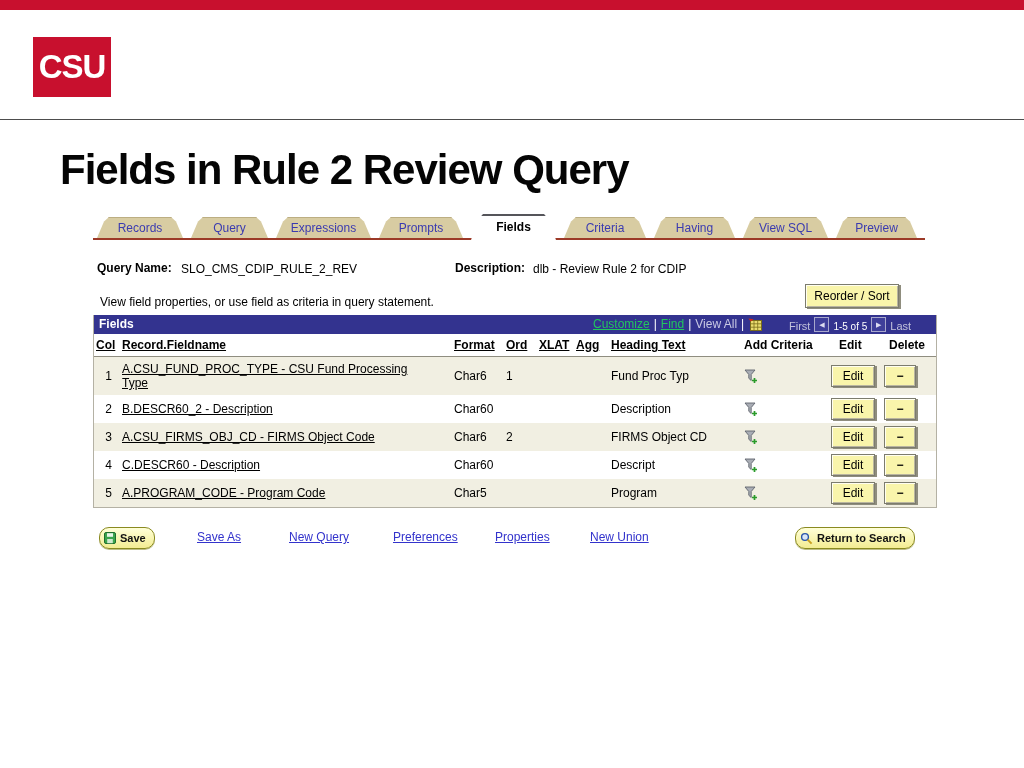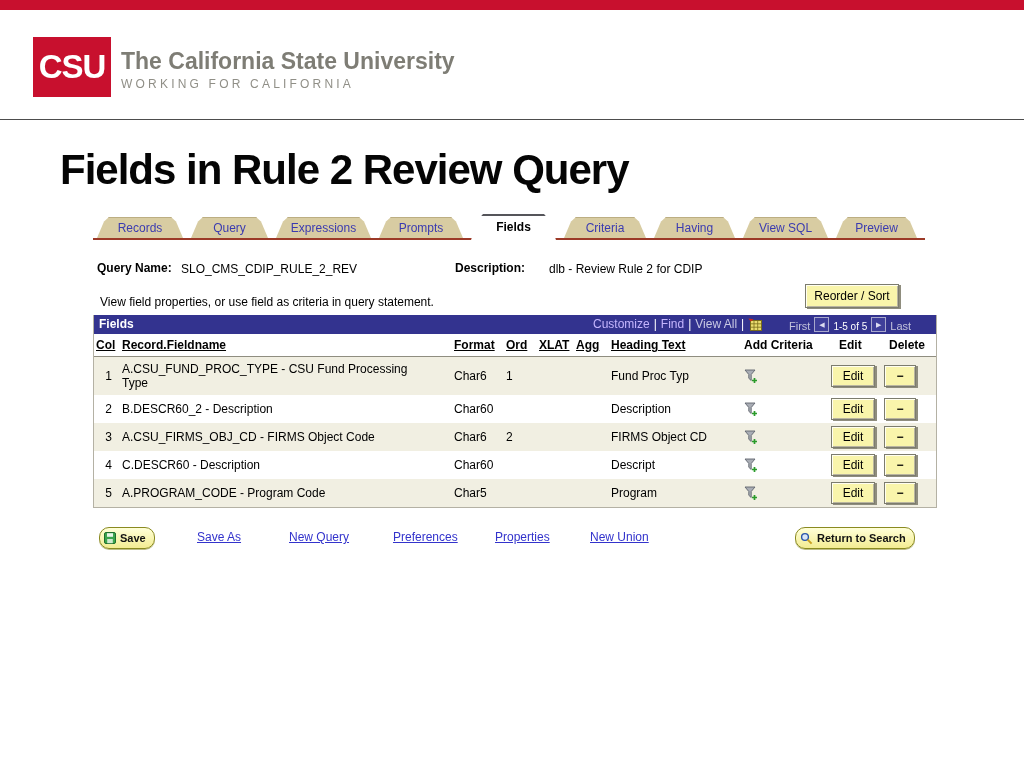--- a/index.html
+++ b/index.html
@@ -31,37 +31,37 @@
   .tab:nth-child(1){width:86px} .tab:nth-child(2){width:77px} .tab:nth-child(3){width:95px}
   .tab:nth-child(4){width:84px} .tab:nth-child(5){width:85px} .tab:nth-child(6){width:82px}
   .tab:nth-child(7){width:81px} .tab:nth-child(8){width:85px} .tab:nth-child(9){width:81px}
   .tab.active { z-index:2; height:26px; margin-bottom:0; background:#fff; color:#000; font-weight:bold;
                 box-shadow: inset 0 2px 0 #55555a; }
 
   
   .q-label  { position:absolute; top:47px; left:4px;  font-weight:bold; }
   .q-value  { position:absolute; top:48px; left:88px; }
   .d-label  { position:absolute; top:47px; left:362px; font-weight:bold; }
-  .d-value  { position:absolute; top:48px; left:456px;text-align:center; }
+  .d-value  { position:absolute; top:48px; left:440px;text-align:center; }
 
   .instruction { position:absolute; top:81px; left:7px; }
 
   .btn3d { background:#f9f5ab; border:1px solid #7c7c6e; color:#000; font-size:12px;
            display:flex; align-items:center; justify-content:center; cursor:pointer;
            box-shadow: inset 1px 1px 0 #fffef0, inset -1px -1px 0 #b9b5a0, 2px 1px 0 #8f8d7e; }
   .reorder-btn { position:absolute; top:70px; right:36px; width:92px; height:22px; }
 
   
   .gridbox { position:absolute; top:101px; left:0; width:842px; overflow:hidden;
              border-left:1px solid #b4b1a4; border-right:1px solid #b4b1a4; border-bottom:1px solid #b4b1a4; }
 
   .grid-title-bar { position:relative; height:19px; background:#33338f; color:#fff; }
   .grid-title { position:absolute; left:5px; top:2px; font-weight:bold; font-size:12px; }
   .bar-links { position:absolute; left:499px; top:2px; display:flex; align-items:center; gap:4px; white-space:nowrap; font-size:12px; }
-  .bar-link { color:#c4b5fd; cursor:pointer; }
+  .bar-link { color:#22c55e; text-decoration:underline; cursor:pointer; }
   .bar-link.plain { color:#c9c9e4; text-decoration:none; }
   .bar-sep { color:#fff; }
   .pager { position:absolute; left:695px; top:2px; display:flex; align-items:flex-end; gap:4px; white-space:nowrap;
            font-size:11px; color:#c2c2dc; }
   .pager-range { color:#fff; font-size:10px; font-weight:normal; }
   .arrow-btn { width:13px; height:13px; background:#3f3f9a; border:1px solid #a8a8cc; display:inline-flex;
                align-items:center; justify-content:center; font-size:7px; color:#dcdcf0; cursor:pointer; }
 
   .grid-row { display:grid; grid-template-columns:24px 332px 52px 33px 37px 35px 133px 87px 53px 54px; align-items:center; }
   .ghead { height:22px; background:#fff; border-bottom:1px solid #8f8d80; font-weight:bold; }
@@ -69,21 +69,21 @@
   .ghead .u { text-decoration:underline; cursor:pointer; }
   .ghead .h-edit { padding-left:12px; }
   .ghead .h-del  { padding-left:9px; }
   .ghead .h-col  { padding-left:2px; }
 
   .drow { min-height:28px; line-height:14px; }
   .drow.tall { min-height:38px; }
   .drow.odd { background:#f1efe2; }
   .drow.even { background:#ffffff; }
   .c-num { text-align:right; padding-right:6px; }
-  .c-field { padding-right:30px; }
+  .c-field { padding-right:30px;text-decoration:underline; }
   .drow > div { padding-left:4px; }
   .funnel { display:inline-flex; cursor:pointer; padding-left:2px; }
   .edit-btn { width:42px; height:20px; margin-left:4px; }
   .del-btn  { width:30px; height:20px; margin-left:4px; font-weight:bold; }
 
   
   .footer { position:absolute; top:311px; left:0; width:842px; height:26px; }
   .pill { position:absolute; height:20px; display:inline-flex; align-items:center; gap:4px; padding:0 8px 0 4px;
           background:linear-gradient(#ffffd8,#f3ec92); border:1px solid #8a8a20; border-radius:10px;
           font-size:11px; font-weight:bold; color:#111; cursor:pointer; box-shadow:0 1px 0 #bdbd88; }
@@ -92,24 +92,20 @@
   .flink { position:absolute; top:5px; font-size:12px; color:#3333cc; text-decoration:underline; cursor:pointer; }
   .fl-0 { left:104px; } .fl-1 { left:196px; } .fl-2 { left:300px;text-align:right; } .fl-3 { left:402px; } .fl-4 { left:497px; }
 </style>
 </head>
 <body>
 
 <div class="top-bar"></div>
 
 <div class="brand">
   <div class="logo-box">CSU</div>
-  <div class="brand-text">
-    <div class="brand-name">The California State University</div>
-    <div class="brand-tagline">WORKING FOR CALIFORNIA</div>
-  </div>
 </div>
 
 <div class="header-rule"></div>
 
 <div class="slide-title">Fields in Rule 2 Review Query</div>
 
 <div class="app">
 
   <div class="tab-bar">
     <div class="tab">Records</div>

